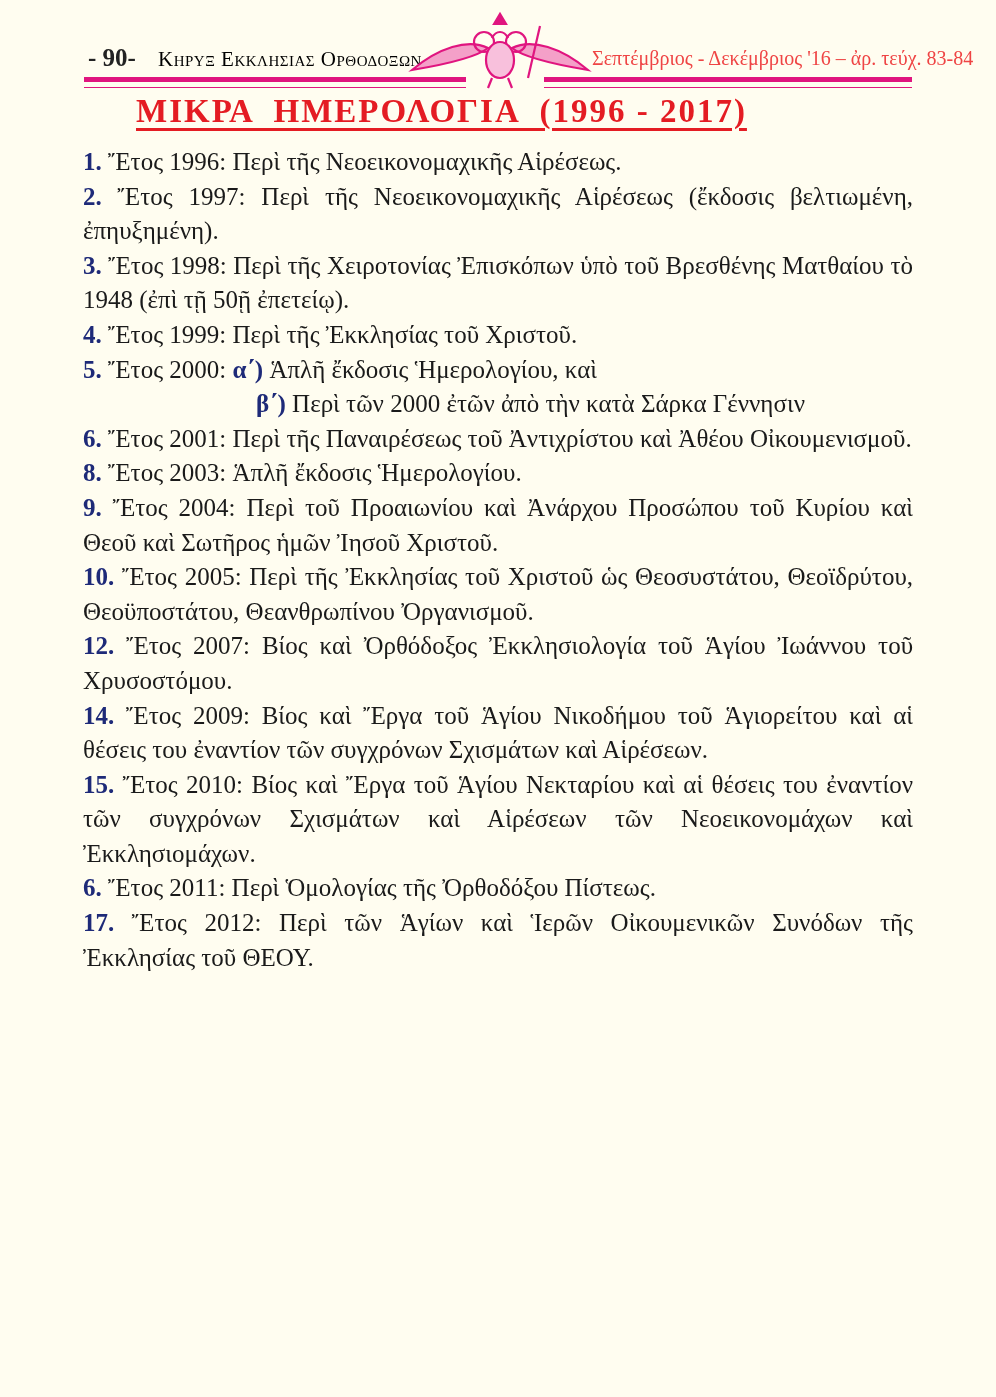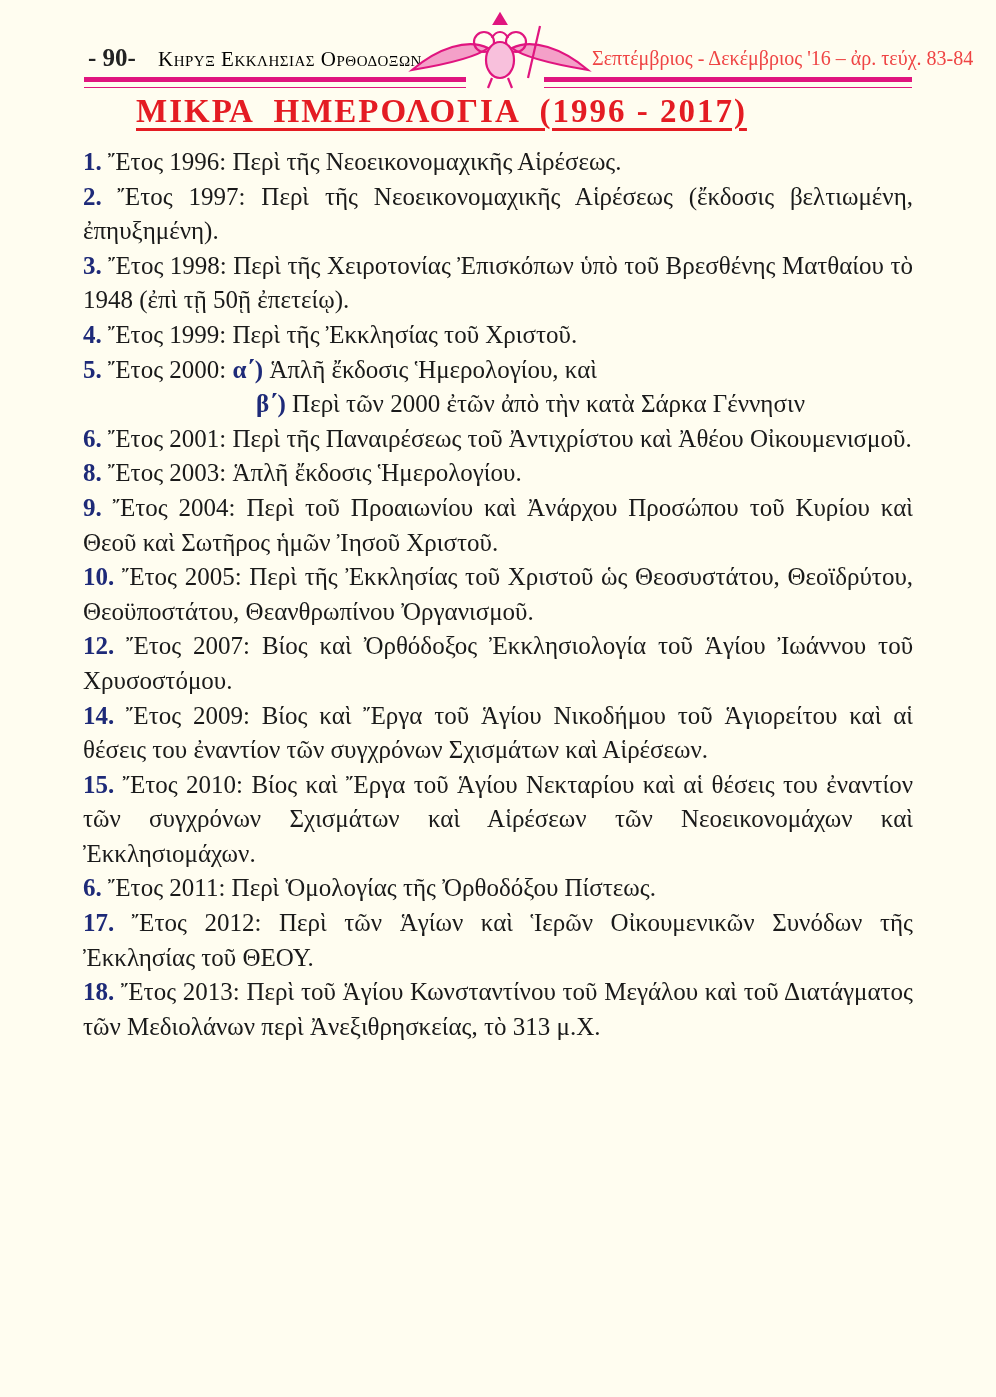--- a/index.html
+++ b/index.html
@@ -66,14 +66,13 @@
     <p class="entry indent1"><span class="sub">β΄)</span> <span>Περὶ τῶν 2000 ἐτῶν ἀπὸ τὴν κατὰ Σάρκα Γέννησιν</span></p>
     <p class="entry"><span class="num">6.</span> <span>Ἔτος</span> <span class="yr">2001:</span> <span>Περὶ τῆς Παναιρέσεως τοῦ Ἀντιχρίστου καὶ Ἀθέου Οἰκουμενισμοῦ.</span></p>
     <p class="entry"><span class="num">8.</span> <span>Ἔτος</span> <span class="yr">2003:</span> <span>Ἁπλῆ ἔκδοσις Ἡμερολογίου.</span></p>
     <p class="entry"><span class="num">9.</span> <span>Ἔτος</span> <span class="yr">2004:</span> <span>Περὶ τοῦ Προαιωνίου καὶ Ἀνάρχου Προσώπου τοῦ Κυρίου καὶ Θεοῦ καὶ Σωτῆρος ἡμῶν Ἰησοῦ Χριστοῦ.</span></p>
     <p class="entry"><span class="num">10.</span> <span>Ἔτος</span> <span class="yr">2005:</span> <span>Περὶ τῆς Ἐκκλησίας τοῦ Χριστοῦ ὡς Θεοσυστάτου, Θεοϊδρύτου, Θεοϋποστάτου, Θεανθρωπίνου Ὀργανισμοῦ.</span></p>
     <p class="entry"><span class="num">12.</span> <span>Ἔτος</span> <span class="yr">2007:</span> <span>Βίος καὶ Ὀρθόδοξος Ἐκκλησιολογία τοῦ Ἁγίου Ἰωάννου τοῦ Χρυσοστόμου.</span></p>
     <p class="entry"><span class="num">14.</span> <span>Ἔτος</span> <span class="yr">2009:</span> <span>Βίος καὶ Ἔργα τοῦ Ἁγίου Νικοδήμου τοῦ Ἁγιορείτου καὶ αἱ θέσεις του ἐναντίον τῶν συγχρόνων Σχισμάτων καὶ Αἱρέσεων.</span></p>
     <p class="entry"><span class="num">15.</span> <span>Ἔτος</span> <span class="yr">2010:</span> <span>Βίος καὶ Ἔργα τοῦ Ἁγίου Νεκταρίου καὶ αἱ θέσεις του ἐναντίον τῶν συγχρόνων Σχισμάτων καὶ Αἱρέσεων τῶν Νεοεικονομάχων καὶ Ἐκκλησιομάχων.</span></p>
     <p class="entry"><span class="num">6.</span> <span>Ἔτος</span> <span class="yr">2011:</span> <span>Περὶ Ὁμολογίας τῆς Ὀρθοδόξου Πίστεως.</span></p>
     <p class="entry"><span class="num">17.</span> <span>Ἔτος</span> <span class="yr">2012:</span> <span>Περὶ τῶν Ἁγίων καὶ Ἱερῶν Οἰκουμενικῶν Συνόδων τῆς Ἐκκλησίας τοῦ ΘΕΟΥ.</span></p>
-    <p class="entry"><span class="num">18.</span> <span>Ἔτος</span> <span class="yr">2013:</span> <span>Περὶ τοῦ Ἁγίου Κωνσταντίνου τοῦ Μεγάλου καὶ τοῦ Διατάγματος τῶν Μεδιολάνων περὶ Ἀνεξιθρησκείας, τὸ 313 μ.Χ.</span></p>
   </div>
 
 </body></html>

